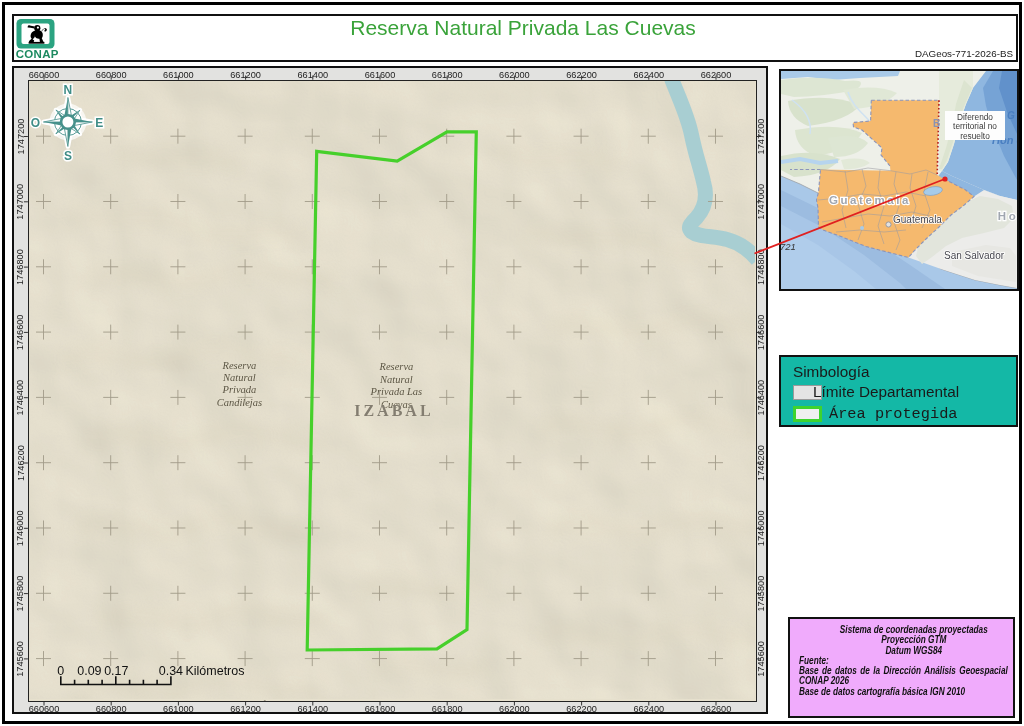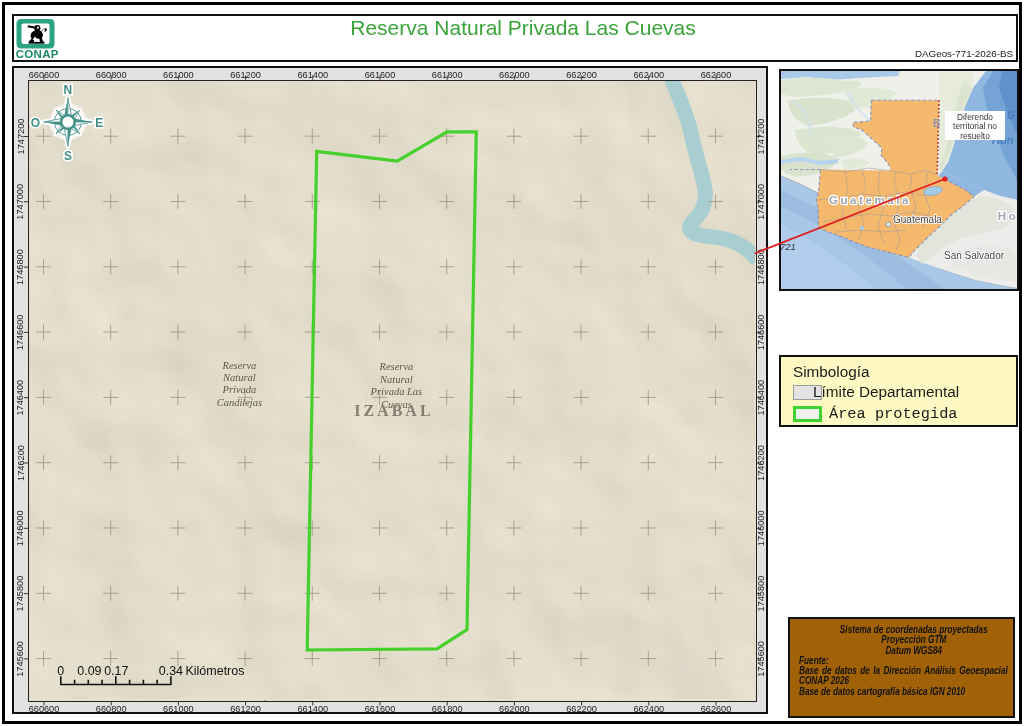--- a/index.html
+++ b/index.html
@@ -304,32 +304,32 @@
  <text x="975" y="138.5" class="diflbl">resuelto</text>
 </svg>
 </div>
 
 <svg class="abs" style="left:0;top:0;pointer-events:none;" width="1024" height="726" viewBox="0 0 1024 726">
  <line x1="946" y1="178.5" x2="754.5" y2="253.5" stroke="#e02020" stroke-width="1.8"></line>
  <circle cx="945" cy="179" r="2.6" fill="#e02020"></circle>
  <text x="780" y="250" font-size="9.5" fill="#333" font-family="Liberation Serif, serif" font-style="italic">721</text>
 </svg>
 
-<div class="abs" style="left:779px;top:355px;width:239px;height:72px;border:2px solid #111;background:#fef9c3;">
+<div class="abs" style="left:779px;top:355px;width:239px;height:72px;border:2px solid #111;background:#14b8a6;">
 
  <div class="leg" style="left:12px;top:6px;">Simbología</div>
 
  <div class="abs" style="left:12px;top:28px;width:29px;height:15px;background:#e4e4e4;border:1px solid #9a9a9a;"></div>
  <div class="leg" style="left:32px;top:26px;">Límite Departamental</div>
 
  <div class="abs" style="left:12px;top:49px;width:29px;height:16px;background:#f0f0f0;border:3px solid #3ed32e;"></div>
  <div class="leg" style="left:48px;top:48px;font-family:Liberation Mono, monospace;">Área protegida</div>
 </div>
 
-<div class="abs" style="left:788px;top:617px;width:227px;height:101px;border:2px solid #111;background:#a16207;font-style:italic;font-weight:bold;color:#111;text-decoration:underline;">
+<div class="abs" style="left:788px;top:617px;width:227px;height:101px;border:2px solid #111;background:#f0abfc;font-style:italic;font-weight:bold;color:#111;text-decoration:underline;">
  <div style="position:absolute;left:9px;top:6px;width:261px;font-size:10.3px;line-height:10.3px;transform:scaleX(0.8);transform-origin:0 0;">
   <div style="text-align:center;margin-left:26px;">Sistema de coordenadas proyectadas</div>
   <div style="text-align:center;margin-left:26px;">Proyección GTM</div>
   <div style="text-align:center;margin-left:26px;">Datum WGS84</div>
   <div>Fuente:</div>
   <div style="display:flex;justify-content:space-between;">
         <span>Base</span>
         <span>de</span>
         <span>datos</span>
         <span>de</span>

